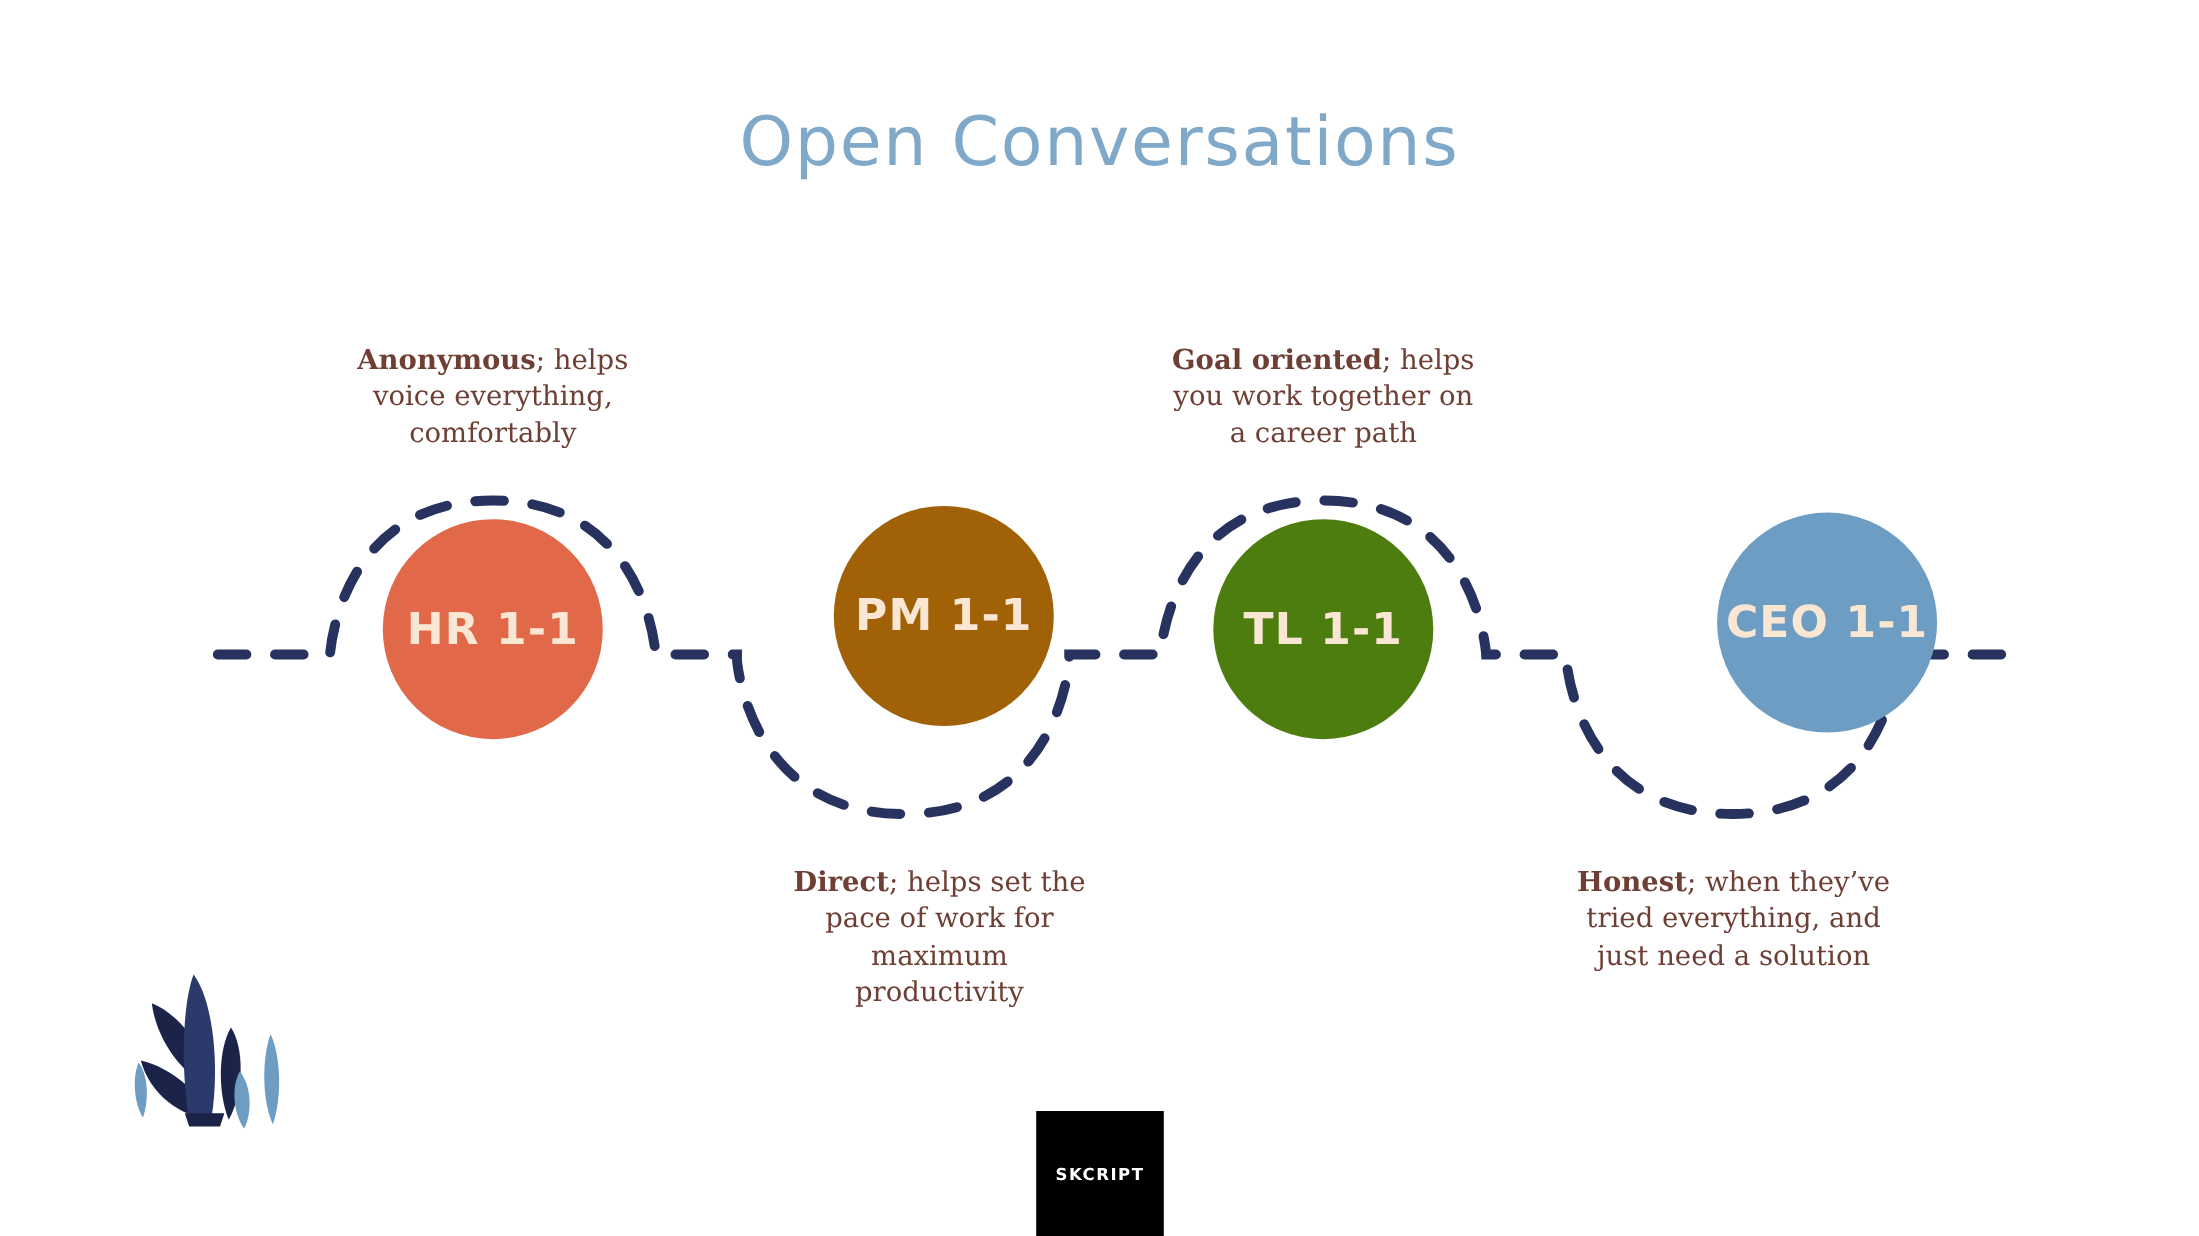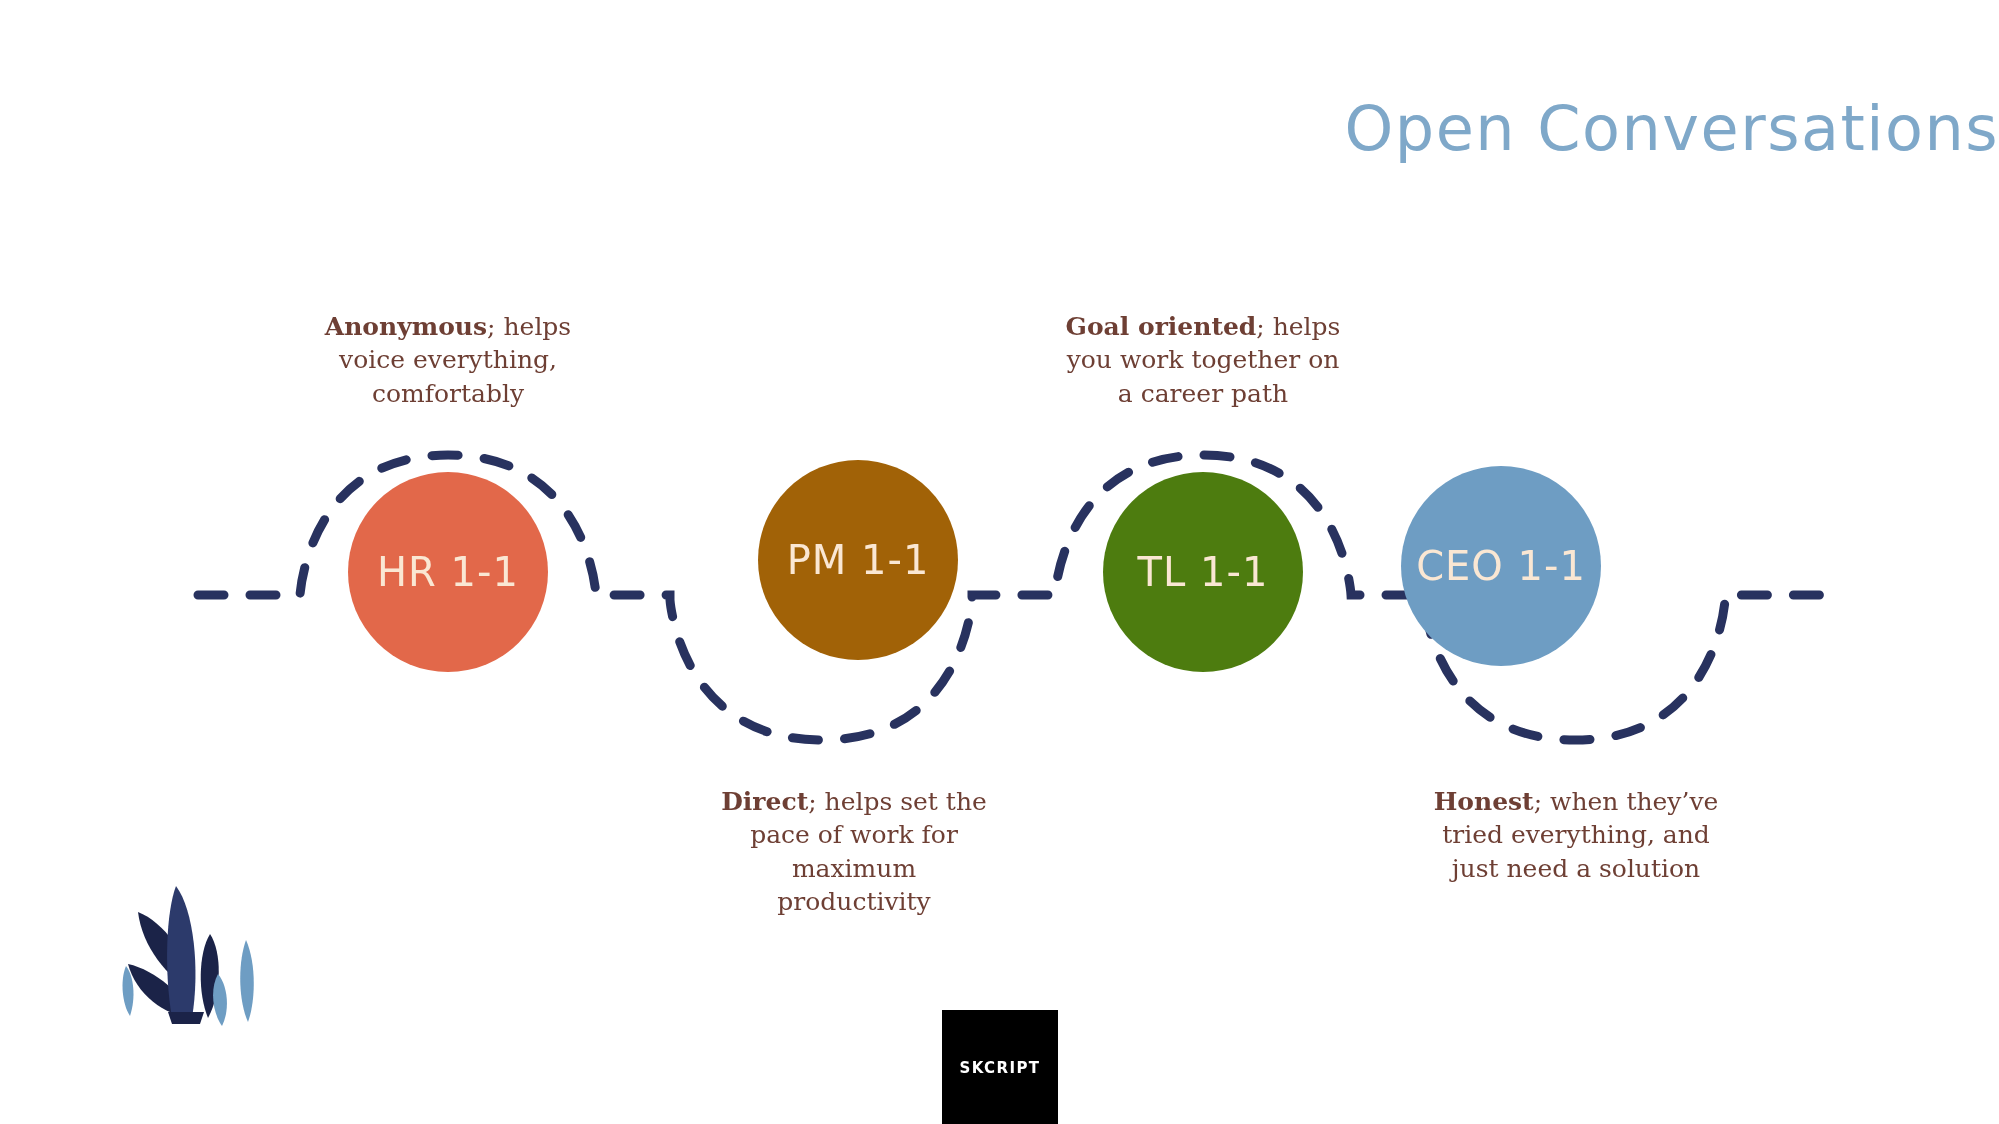--- a/index.html
+++ b/index.html
@@ -18,21 +18,21 @@
     background: #ffffff;
     overflow: hidden;
   }
 
   
   #slide-title {
     position: absolute;
     left: 0;
     top: 92px;
     width: 1999px;
-    text-align: right;
+    text-align: center;
     font-family: "DejaVu Sans", "Liberation Sans", sans-serif;
     font-size: 62px;
     font-weight: 400;
     letter-spacing: 1.5px;
     color: #7FA8C9;
     white-space: nowrap;
   }
 
   
   #flow-svg {
@@ -50,21 +50,21 @@
     width: 200px;
     height: 200px;
     border-radius: 50%;
     display: flex;
     align-items: center;
     justify-content: center;
   }
   .node-label {
     font-family: "DejaVu Sans", "Liberation Sans", sans-serif;
     font-size: 40px;
-    font-weight: 400;
+    font-weight: 700;
     letter-spacing: 1px;
     color: #FAE7D3;
     white-space: nowrap;
   }
 
   
   .caption {
     position: absolute;
     font-family: "DejaVu Serif", "Liberation Serif", serif;
     font-size: 25px;
@@ -141,21 +141,21 @@
   </div>
 
   <div class="node" style="left:758px; top:460px; background:#a16207;">
     <span class="node-label">PM 1-1</span>
   </div>
 
   <div class="node" style="left:1103px; top:472px; background:#4d7c0f;">
     <span class="node-label">TL 1-1</span>
   </div>
 
-  <div class="node" style="left:1401px; top:466px; background:#6E9DC3;">
+  <div class="node" style="left:1561px; top:466px; background:#6E9DC3;">
     <span class="node-label">CEO 1-1</span>
   </div>
 
   <div class="caption" style="left:308px; top:310px; width:280px;">
     <span class="term">Anonymous</span><span>; helps voice everything, comfortably</span>
   </div>
 
   <div class="caption" style="left:1058px; top:310px; width:290px;">
     <span class="term">Goal oriented</span><span>; helps you work together on a career path</span>
   </div>

